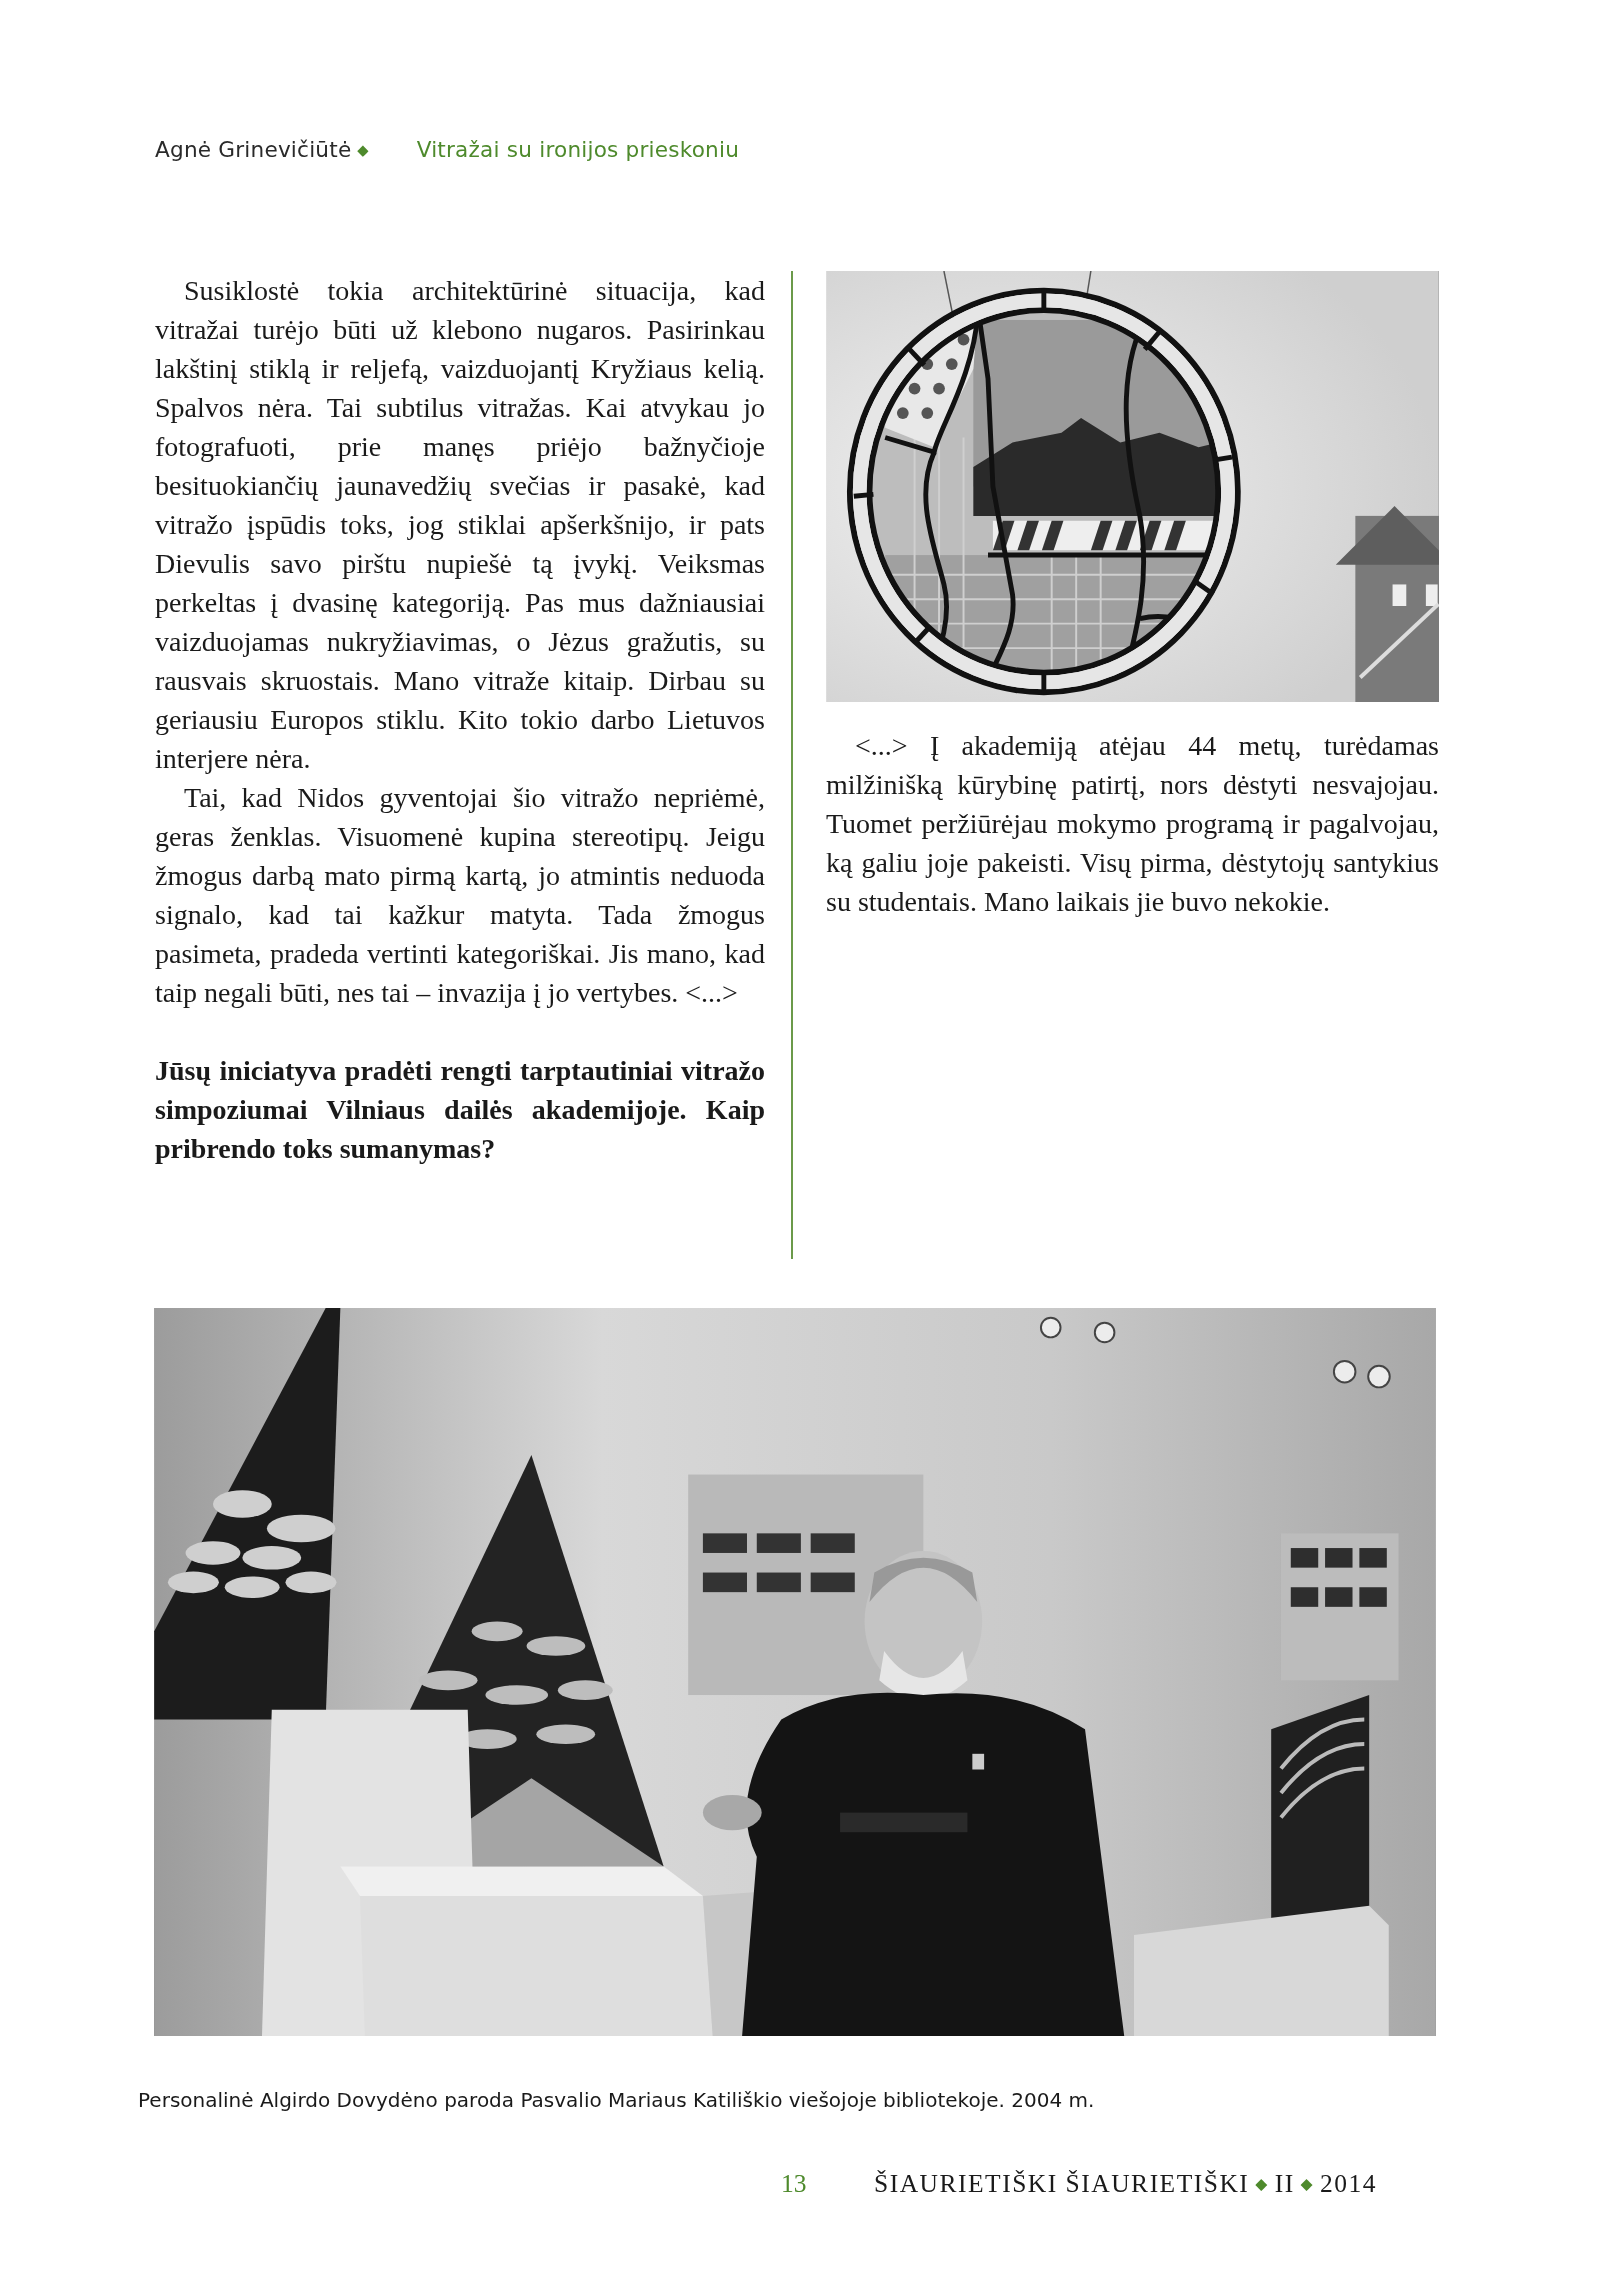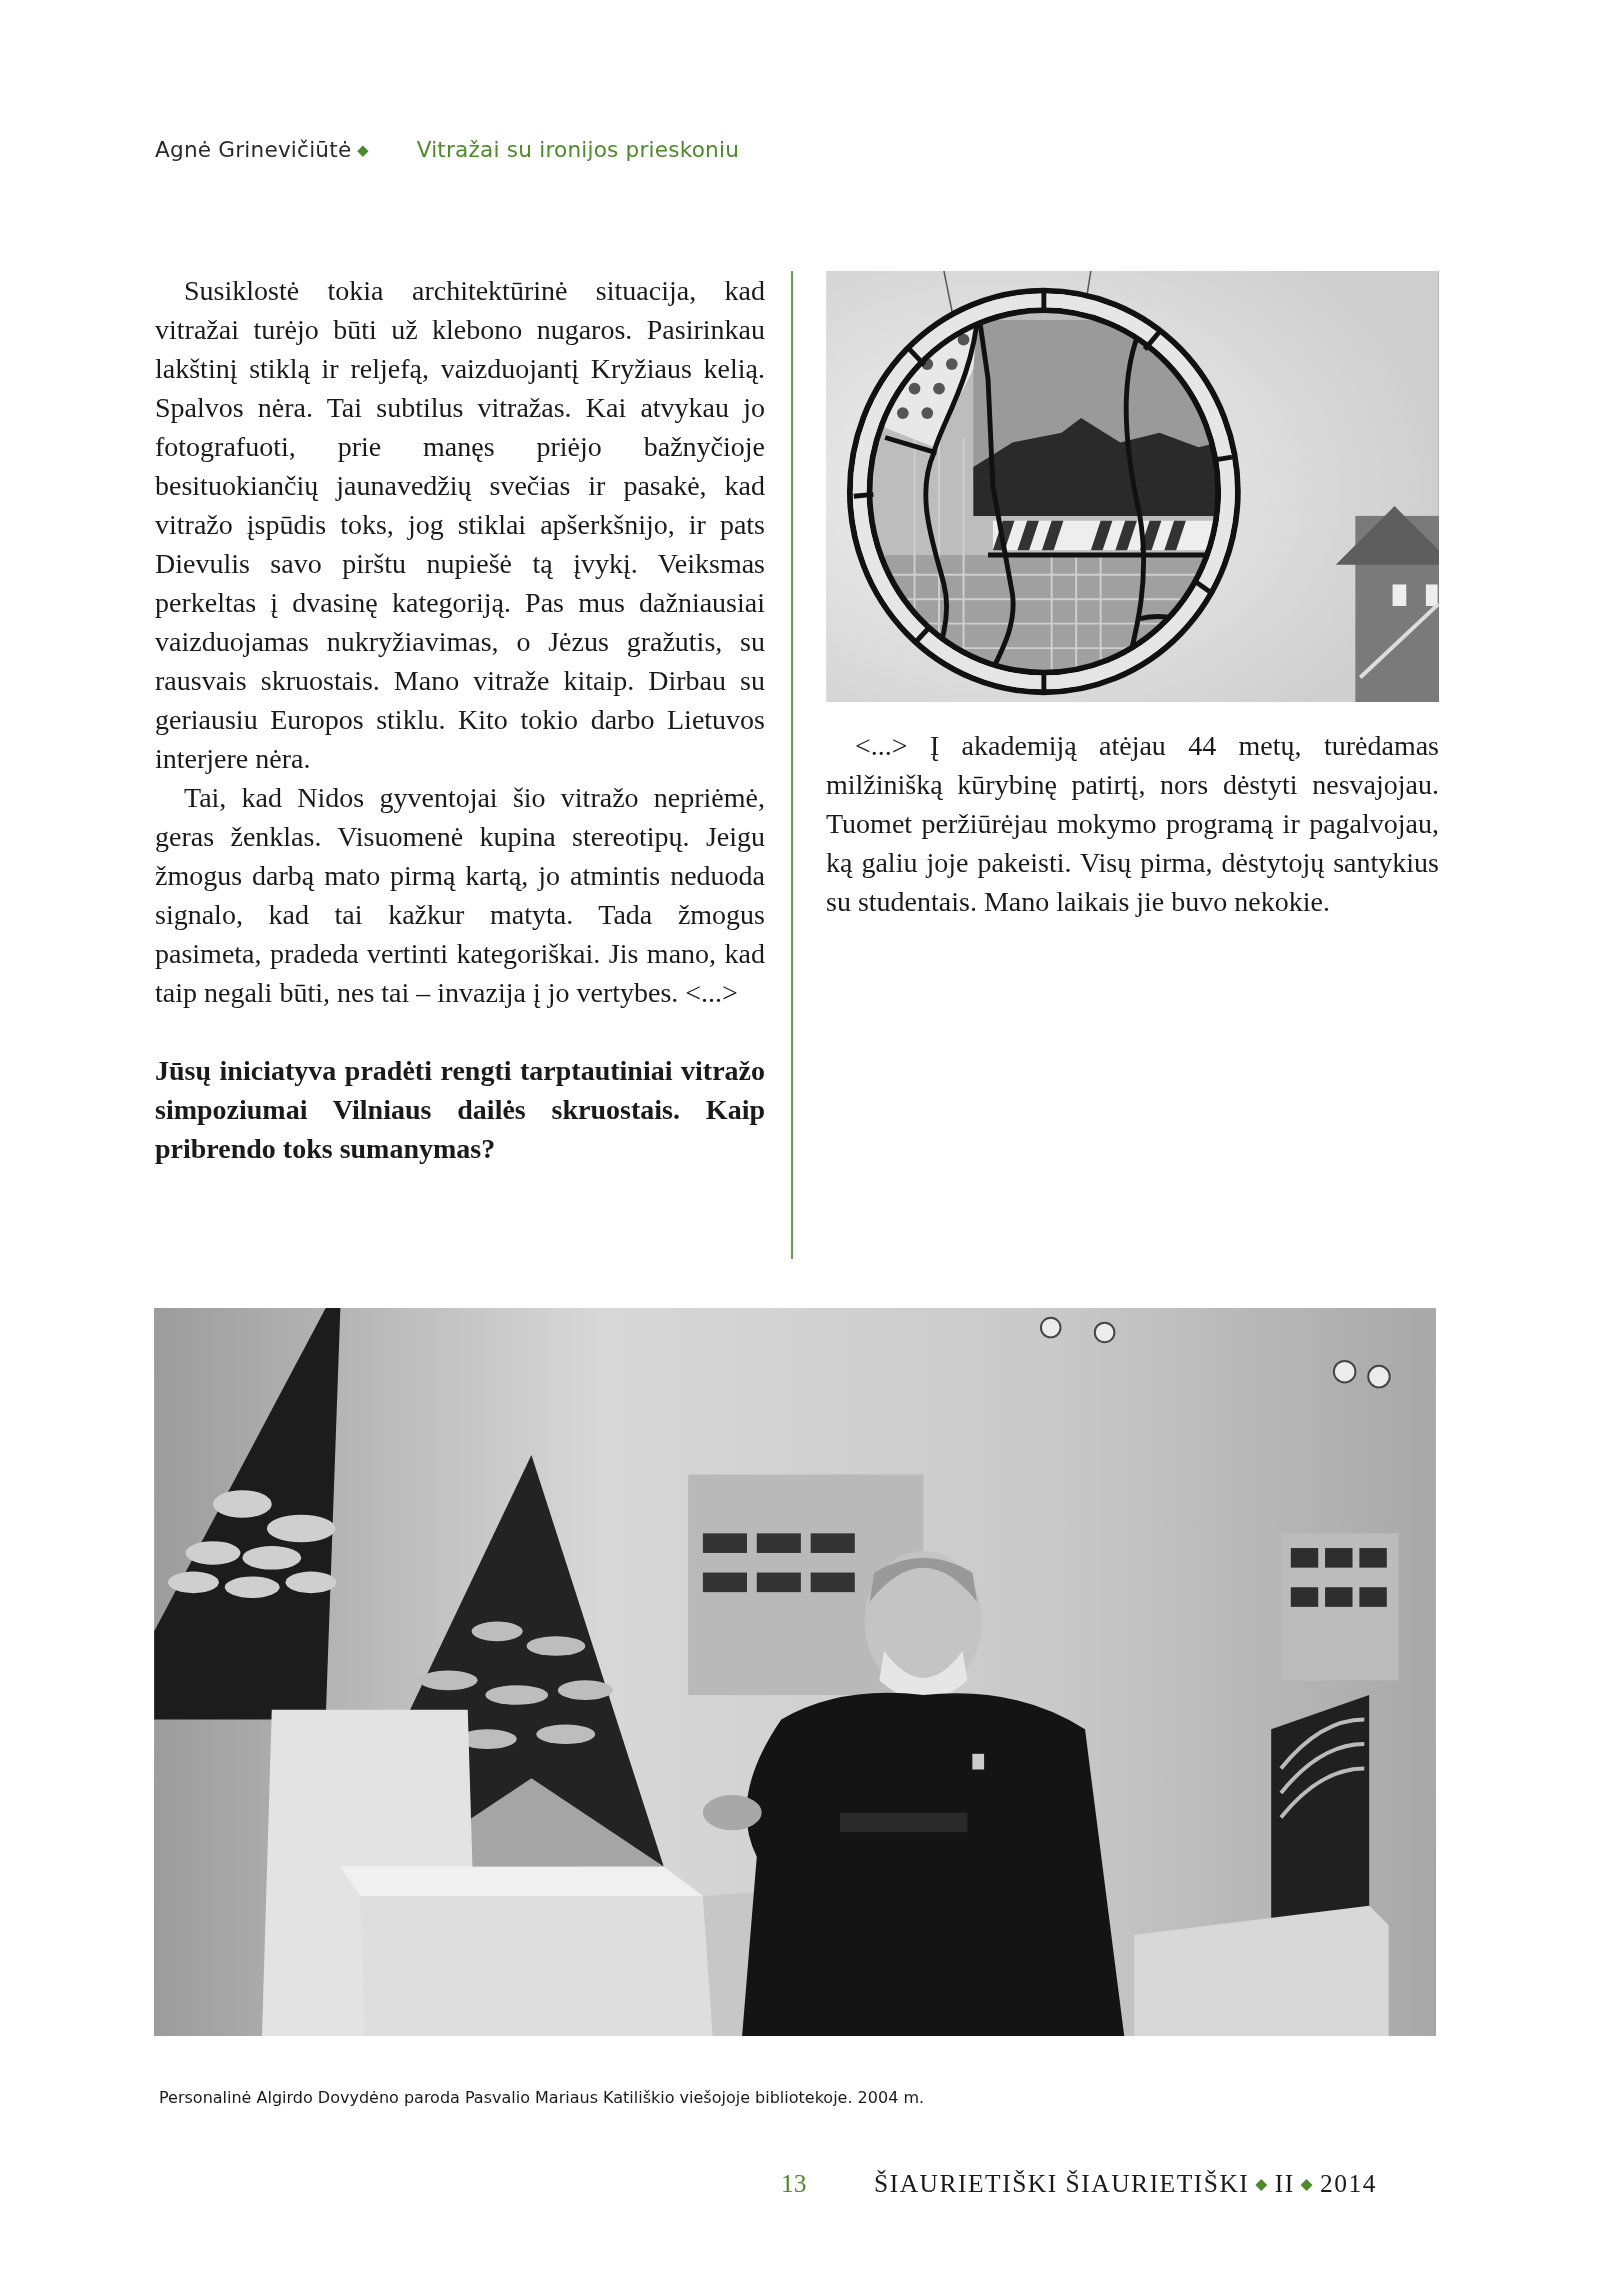--- a/index.html
+++ b/index.html
@@ -44,43 +44,43 @@
   .col-right .body-text {
     margin-top:24px; font-size:28px; line-height:39px; text-align:justify;
   }
   .col-right .body-text p { text-indent:29px; }
 
   .photo-big {
     position:absolute; left:154px; top:1308px; width:1282px; height:728px; overflow:hidden;
     background:linear-gradient(180deg,#b0b0b0 0%,#d4d4d4 30%,#c8c8c8 55%,#9a9a9a 75%,#8a8a8a 100%);
   }
   .caption-big {
-    position:absolute; left:159px; top:2088px;
-    font-family:"DejaVu Sans", sans-serif; font-size:16px; color:#1a1a1a; white-space:nowrap;
+    position:absolute; left:138px; top:2088px;
+    font-family:"DejaVu Sans", sans-serif; font-size:20px; color:#1a1a1a; white-space:nowrap;
   }
 
   .footer {
     position:absolute; top:2169px; left:0; width:1372px; height:39px;
     font-family:"Liberation Serif", serif; font-size:25.5px;
   }
   .footer .page-no { position:absolute; left:781px; color:#4e8a2c; }
   .footer .journal { position:absolute; left:874px; color:#1a1a1a; letter-spacing:1.5px; white-space:nowrap; }
   .footer .journal .d { color:#4e8a2c; font-size:15.7px; margin:0 5.9px; position:relative; top:-2.9px; }
 </style>
 </head>
 <body>
 
 <div class="running-head">
   <span>Agnė Grinevičiūtė</span><span class="diamond">◆</span><span class="title">Vitražai su ironijos prieskoniu</span>
 </div>
 
 <div class="col-left">
   <p>Susiklostė tokia architektūrinė situacija, kad vitražai turėjo būti už klebono nugaros. Pasirinkau lakštinį stiklą ir reljefą, vaizduojantį Kryžiaus kelią. Spalvos nėra. Tai subtilus vitražas. Kai atvykau jo fotografuoti, prie manęs priėjo bažnyčioje besituokiančių jaunavedžių svečias ir pasakė, kad vitražo įspūdis toks, jog stiklai apšerkšnijo, ir pats Dievulis savo pirštu nupiešė tą įvykį. Veiksmas perkeltas į dvasinę kategoriją. Pas mus dažniausiai vaizduojamas nukryžiavimas, o Jėzus gražutis, su rausvais skruostais. Mano vitraže kitaip. Dirbau su geriausiu Europos stiklu. Kito tokio darbo Lietuvos interjere nėra.</p>
   <p>Tai, kad Nidos gyventojai šio vitražo nepriėmė, geras ženklas. Visuomenė kupina stereotipų. Jeigu žmogus darbą mato pirmą kartą, jo atmintis neduoda signalo, kad tai kažkur matyta. Tada žmogus pasimeta, pradeda vertinti kategoriškai. Jis mano, kad taip negali būti, nes tai – invazija į jo vertybes. &lt;...&gt;</p>
-  <p class="question">Jūsų iniciatyva pradėti rengti tarptautiniai vitražo simpoziumai Vilniaus dailės skruostais. Kaip pribrendo toks sumanymas?</p>
+  <p class="question">Jūsų iniciatyva pradėti rengti tarptautiniai vitražo simpoziumai Vilniaus dailės akademijoje. Kaip pribrendo toks sumanymas?</p>
 </div>
 
 <div class="divider"></div>
 
 <div class="col-right">
   <div class="photo-top">
     <svg width="613" height="431" viewBox="0 0 625 440">
 
       <defs>
         <radialGradient id="haze" cx="0.3" cy="0.5" r="0.7">

